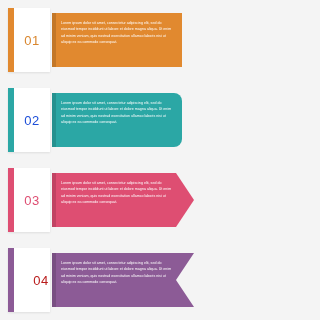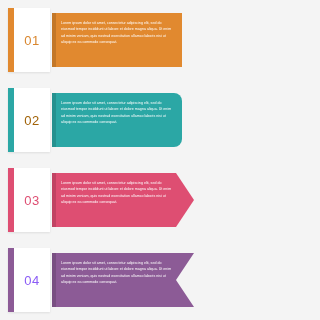--- a/index.html
+++ b/index.html
@@ -132,21 +132,21 @@
     <div class="banner-wrap">
       <div class="banner shape-rect" style="background: rgb(225, 137, 47);"></div>
       <div class="banner-shadow"></div>
       <div class="banner-text">Lorem ipsum dolor sit amet, consectetur adipiscing elit, sed do eiusmod tempor incididunt ut labore et dolore magna aliqua. Ut enim ad minim veniam, quis nostrud exercitation ullamco laboris nisi ut aliquip ex ea commodo consequat.</div>
     </div>
   </div>
 
   <div class="row" style="top:80px;">
     <div class="num-card">
       <div class="num-stripe" style="background: rgb(43, 167, 165);"></div>
-      <div class="num-label" style="color: #a16207;">02</div>
+      <div class="num-label" style="color: #1d4ed8;">02</div>
     </div>
     <div class="banner-wrap">
       <div class="banner shape-round" style="background: rgb(43, 167, 165);"></div>
       <div class="banner-shadow"></div>
       <div class="banner-text">Lorem ipsum dolor sit amet, consectetur adipiscing elit, sed do eiusmod tempor incididunt ut labore et dolore magna aliqua. Ut enim ad minim veniam, quis nostrud exercitation ullamco laboris nisi ut aliquip ex ea commodo consequat.</div>
     </div>
   </div>
 
   <div class="row" style="top:160px;">
     <div class="num-card">
@@ -156,21 +156,21 @@
     <div class="banner-wrap">
       <div class="banner shape-arrow" style="background: rgb(222, 78, 114);"></div>
       <div class="banner-shadow"></div>
       <div class="banner-text">Lorem ipsum dolor sit amet, consectetur adipiscing elit, sed do eiusmod tempor incididunt ut labore et dolore magna aliqua. Ut enim ad minim veniam, quis nostrud exercitation ullamco laboris nisi ut aliquip ex ea commodo consequat.</div>
     </div>
   </div>
 
   <div class="row" style="top:240px;">
     <div class="num-card">
       <div class="num-stripe" style="background: rgb(140, 91, 150);"></div>
-      <div class="num-label" style="color: #8b5cf6;">04</div>
+      <div class="num-label" style="color: #b91c1c; margin-left: 9px;">04</div>
     </div>
     <div class="banner-wrap">
       <div class="banner shape-ribbon2" style="background: rgb(140, 91, 150);"></div>
       <div class="banner-shadow"></div>
       <div class="banner-text">Lorem ipsum dolor sit amet, consectetur adipiscing elit, sed do eiusmod tempor incididunt ut labore et dolore magna aliqua. Ut enim ad minim veniam, quis nostrud exercitation ullamco laboris nisi ut aliquip ex ea commodo consequat.</div>
     </div>
   </div>
 
 </div>
 

